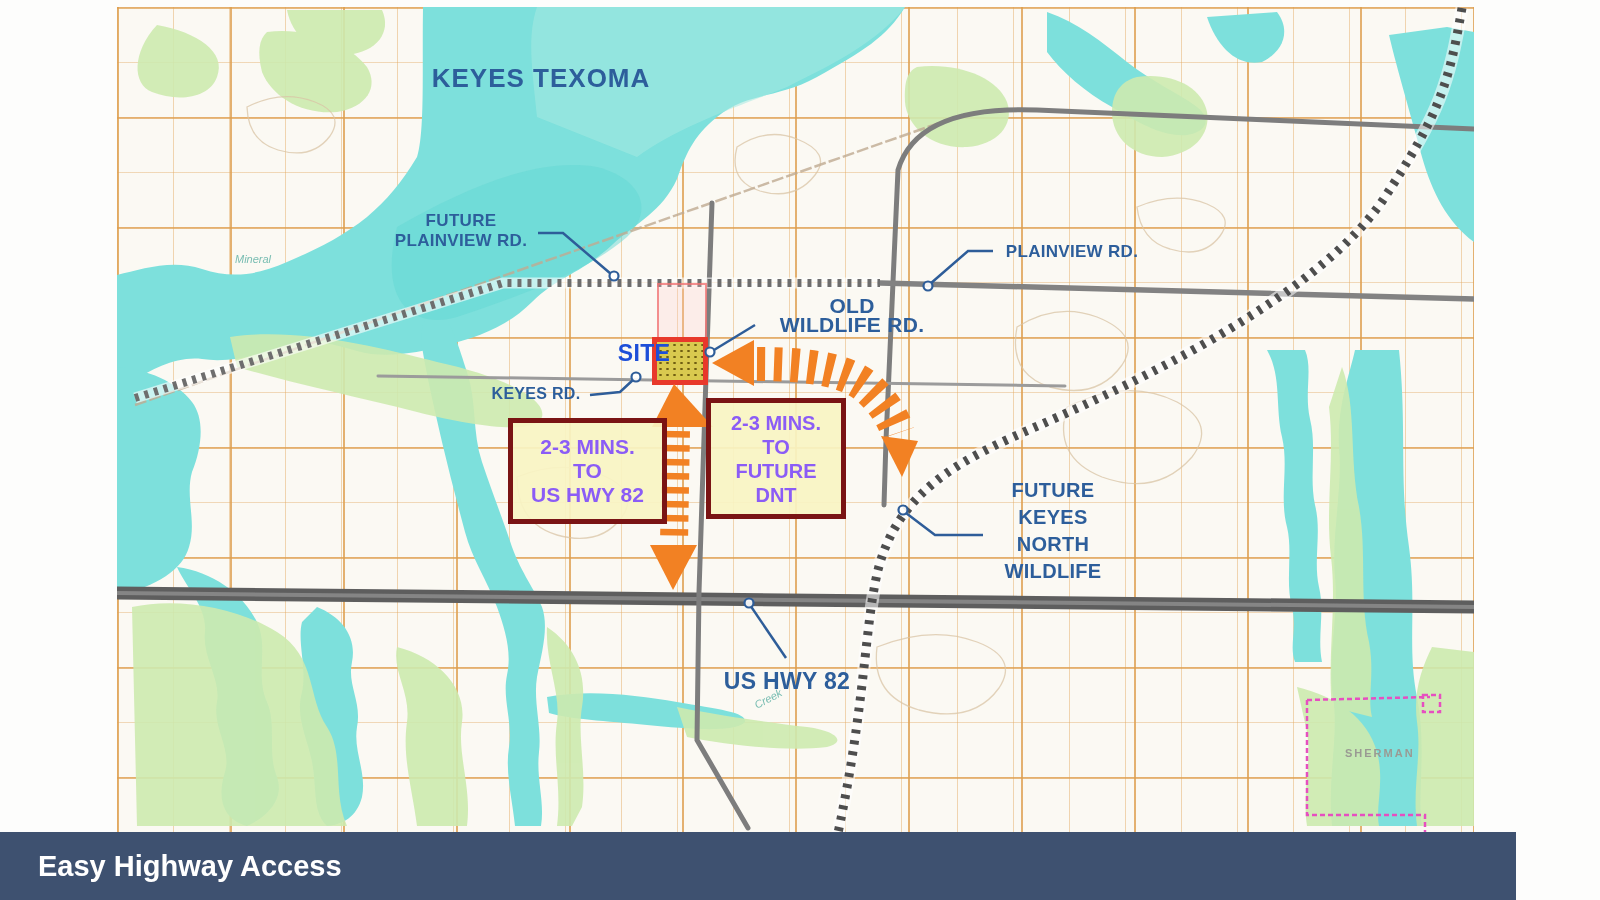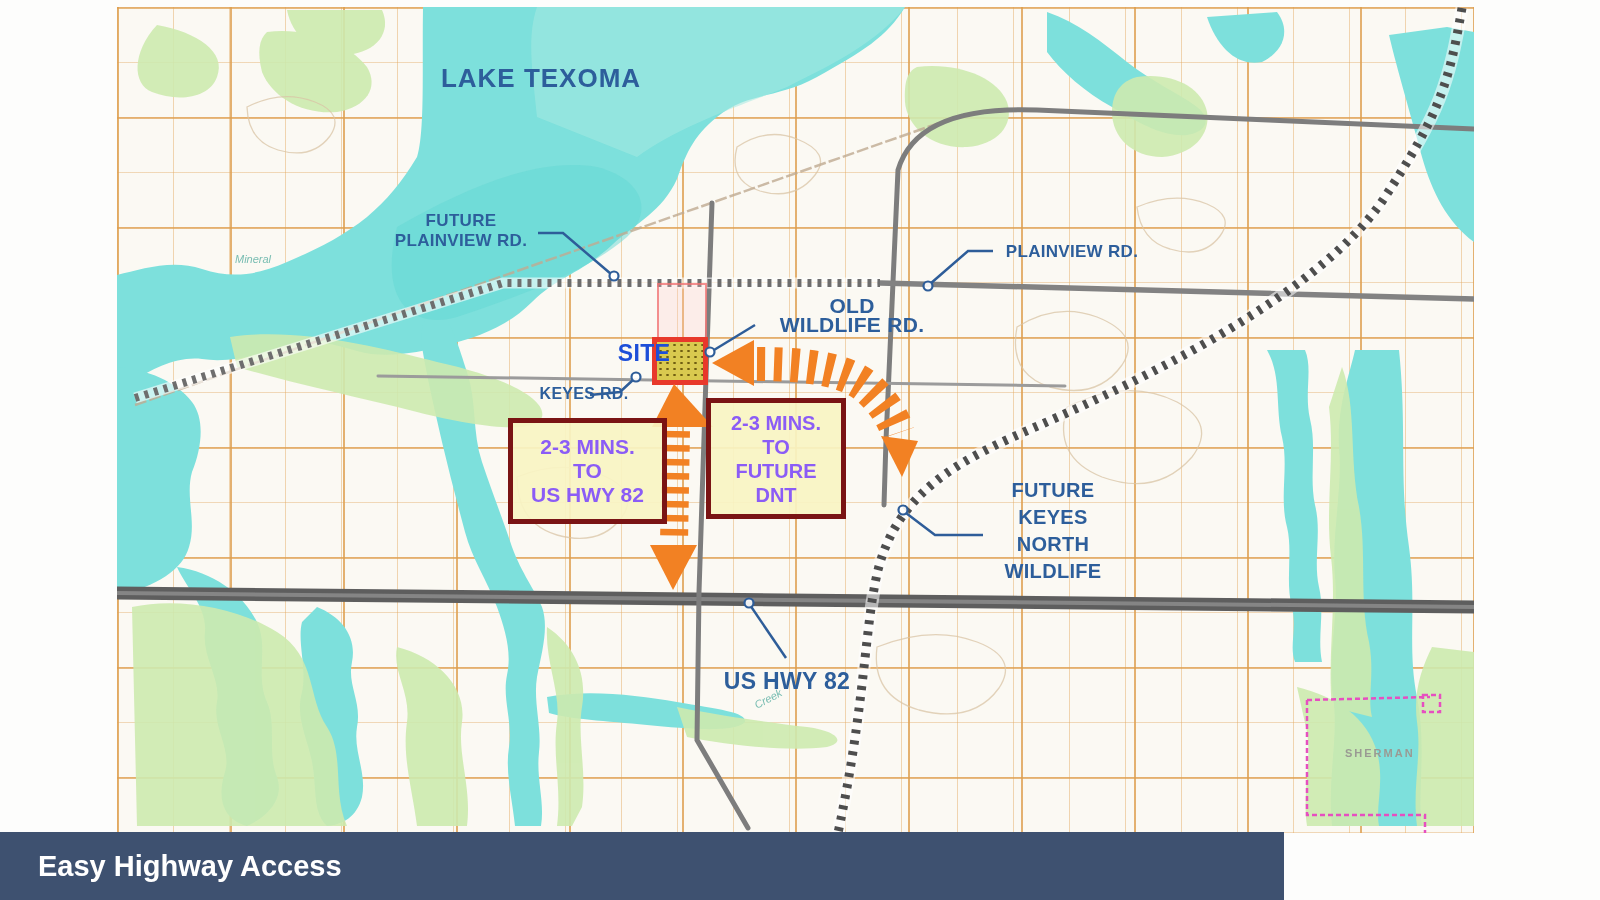--- a/index.html
+++ b/index.html
@@ -27,21 +27,21 @@
            display:flex;flex-direction:column;justify-content:center;align-items:center;
            color:#8b5cf6;font-weight:bold;text-align:center;}
   
   #site-box{position:absolute;left:535px;top:330px;width:46px;height:38px;
     border:5px solid #e8392b;background-color:#d9c94f;
     background-image:radial-gradient(circle,#6f5e12 1px,transparent 1.4px);
     background-size:7px 6px;}
   #pink-parcel{position:absolute;left:540px;top:276px;width:46px;height:60px;
     border:2px solid rgba(240,110,110,.75);background:rgba(255,205,205,.25);}
   
-  #banner{position:absolute;left:0;top:832px;width:1284px;height:68px;background:#3e5170;
+  #banner{position:absolute;left:0;top:832px;width:1516px;height:68px;background:#3e5170;
           color:#ffffff;font-weight:bold;font-size:29px;line-height:68px;padding-left:38px;
           box-sizing:border-box;}
 </style>
 </head>
 <body>
 
 <div id="stage">
   <div id="map">
     <div id="grid"></div>
 
@@ -165,38 +165,38 @@
       <g fill="rgba(255,255,255,.9)" stroke="#2e5d99" stroke-width="2.2">
         <circle cx="497" cy="269" r="4.5"></circle>
         <circle cx="811" cy="279" r="4.5"></circle>
         <circle cx="593" cy="345" r="4.5"></circle>
         <circle cx="519" cy="370" r="4.5"></circle>
         <circle cx="632" cy="596" r="4.5"></circle>
         <circle cx="786" cy="503" r="4.5"></circle>
       </g>
     </svg>
 
-    <div class="lbl" style="left:424px;top:71px;font-size:26px;letter-spacing:1px;">LAKE TEXOMA</div>
+    <div class="lbl" style="left:424px;top:71px;font-size:26px;letter-spacing:1px;">KEYES TEXOMA</div>
 
 
     <div class="lbl" style="left:344px;top:224px;font-size:17px;line-height:20px;">
       <div>FUTURE</div>
       <div>PLAINVIEW RD.</div>
     </div>
 
     <div class="lbl" style="left:955px;top:245px;font-size:17px;">PLAINVIEW RD.</div>
 
     <div class="lbl" style="left:735px;top:308px;font-size:21px;line-height:19px;">
       <div>OLD</div>
       <div>WILDLIFE RD.</div>
     </div>
 
     <div class="lbl lbl-red" style="left:500px;top:346px;font-size:23px;">SITE</div>
 
-    <div class="lbl" style="left:419px;top:387px;font-size:16px;margin-left:48px;">KEYES RD.</div>
+    <div class="lbl" style="left:419px;top:387px;font-size:16px;">KEYES RD.</div>
 
     <div class="lbl" style="left:670px;top:674px;font-size:23px;">US HWY 82</div>
 
     <div class="lbl" style="left:936px;top:524px;font-size:20px;line-height:27px;">
       <div>FUTURE</div>
       <div>KEYES</div>
       <div>NORTH</div>
       <div>WILDLIFE</div>
     </div>
 

